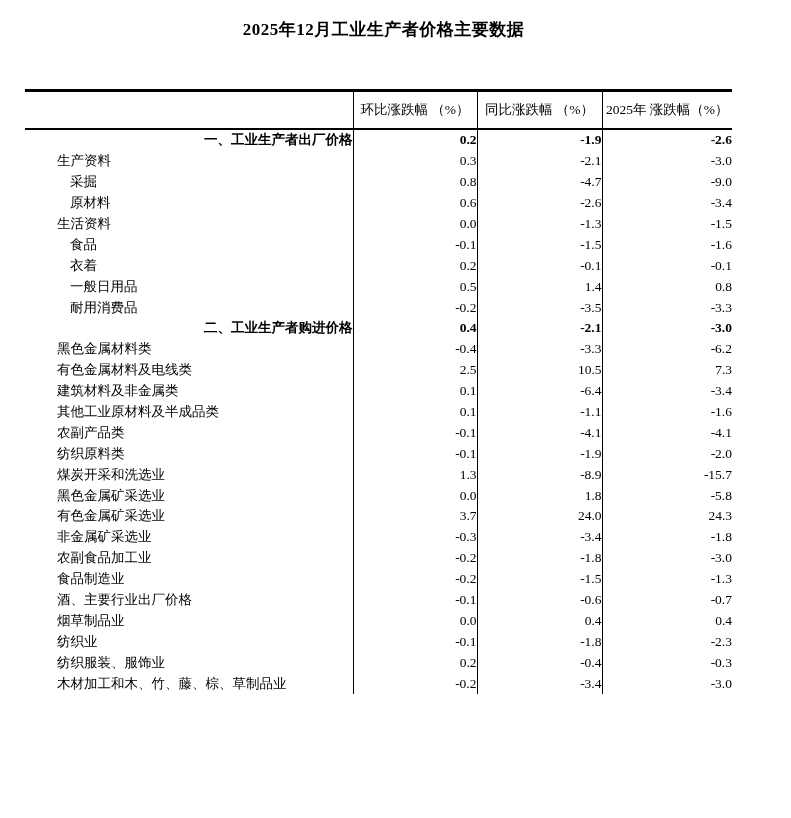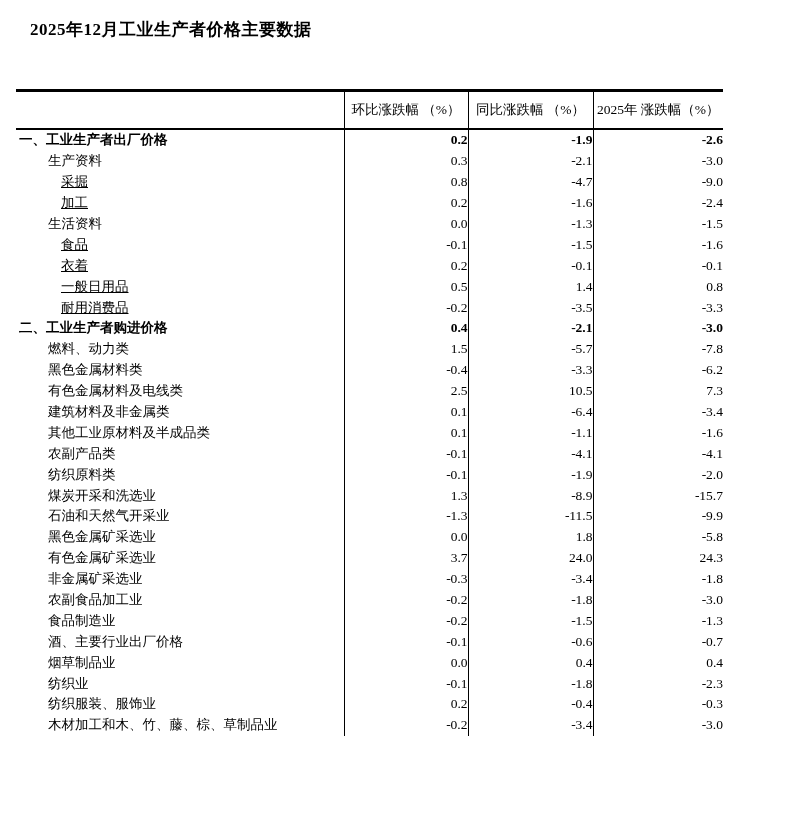--- a/index.html
+++ b/index.html
@@ -13,28 +13,29 @@
     position: relative;
     overflow: hidden;
     font-family: "Liberation Serif", "DejaVu Serif", serif;
     color: #000000;
   }
   .page-title {
     position: absolute;
     top: 18px;
     left: 30px;
     width: 707px;
+    text-align: center;
     font-size: 17px;
     font-weight: bold;
     letter-spacing: 0.5px;
     white-space: nowrap;
   }
   .table-wrap {
     position: absolute;
-    left: 16px;
+    left: 25px;
     top: 89px;
     width: 707px;
   }
   table.data-table {
     border-collapse: collapse;
     table-layout: fixed;
     width: 707px;
     border-top: 3px solid #000000;
   }
   table.data-table td {
@@ -55,23 +56,23 @@
     height: 20.9px;
   }
   .vline {
     border-left: 1px solid #000000;
   }
   td.num {
     text-align: right;
     padding-right: 10px;
   }
   tr.sec td { font-weight: bold; }
-  tr.sec td.c1 { padding-left: 3px; }
+  tr.sec td.c1 { padding-left: 3px; text-align: right; }
   tr.lv1 td.c1 { padding-left: 32px; }
-  tr.lv2 td.c1 { padding-left: 45px; text-decoration: underline; }
+  tr.lv2 td.c1 { padding-left: 45px; }
 </style>
 </head>
 <body>
 
 <div class="page-title">2025年12月工业生产者价格主要数据</div>
 
 <div class="table-wrap">
   <table class="data-table">
     <colgroup>
       <col style="width:328px">
@@ -103,24 +104,24 @@
         <td class="num vline">-2.1</td>
         <td class="num vline">-3.0</td>
       </tr>
       <tr class="lv2">
         <td class="c1">采掘</td>
         <td class="num vline">0.8</td>
         <td class="num vline">-4.7</td>
         <td class="num vline">-9.0</td>
       </tr>
       <tr class="lv2">
-        <td class="c1">加工</td>
-        <td class="num vline">0.2</td>
-        <td class="num vline">-1.6</td>
-        <td class="num vline">-2.4</td>
+        <td class="c1">原材料</td>
+        <td class="num vline">0.6</td>
+        <td class="num vline">-2.6</td>
+        <td class="num vline">-3.4</td>
       </tr>
       <tr class="lv1">
         <td class="c1">生活资料</td>
         <td class="num vline">0.0</td>
         <td class="num vline">-1.3</td>
         <td class="num vline">-1.5</td>
       </tr>
       <tr class="lv2">
         <td class="c1">食品</td>
         <td class="num vline">-0.1</td>
@@ -145,26 +146,20 @@
         <td class="num vline">-3.5</td>
         <td class="num vline">-3.3</td>
       </tr>
       <tr class="sec">
         <td class="c1">二、工业生产者购进价格</td>
         <td class="num vline">0.4</td>
         <td class="num vline">-2.1</td>
         <td class="num vline">-3.0</td>
       </tr>
       <tr class="lv1">
-        <td class="c1">燃料、动力类</td>
-        <td class="num vline">1.5</td>
-        <td class="num vline">-5.7</td>
-        <td class="num vline">-7.8</td>
-      </tr>
-      <tr class="lv1">
         <td class="c1">黑色金属材料类</td>
         <td class="num vline">-0.4</td>
         <td class="num vline">-3.3</td>
         <td class="num vline">-6.2</td>
       </tr>
       <tr class="lv1">
         <td class="c1">有色金属材料及电线类</td>
         <td class="num vline">2.5</td>
         <td class="num vline">10.5</td>
         <td class="num vline">7.3</td>
@@ -191,26 +186,20 @@
         <td class="c1">纺织原料类</td>
         <td class="num vline">-0.1</td>
         <td class="num vline">-1.9</td>
         <td class="num vline">-2.0</td>
       </tr>
       <tr class="lv1">
         <td class="c1">煤炭开采和洗选业</td>
         <td class="num vline">1.3</td>
         <td class="num vline">-8.9</td>
         <td class="num vline">-15.7</td>
-      </tr>
-      <tr class="lv1">
-        <td class="c1">石油和天然气开采业</td>
-        <td class="num vline">-1.3</td>
-        <td class="num vline">-11.5</td>
-        <td class="num vline">-9.9</td>
       </tr>
       <tr class="lv1">
         <td class="c1">黑色金属矿采选业</td>
         <td class="num vline">0.0</td>
         <td class="num vline">1.8</td>
         <td class="num vline">-5.8</td>
       </tr>
       <tr class="lv1">
         <td class="c1">有色金属矿采选业</td>
         <td class="num vline">3.7</td>

